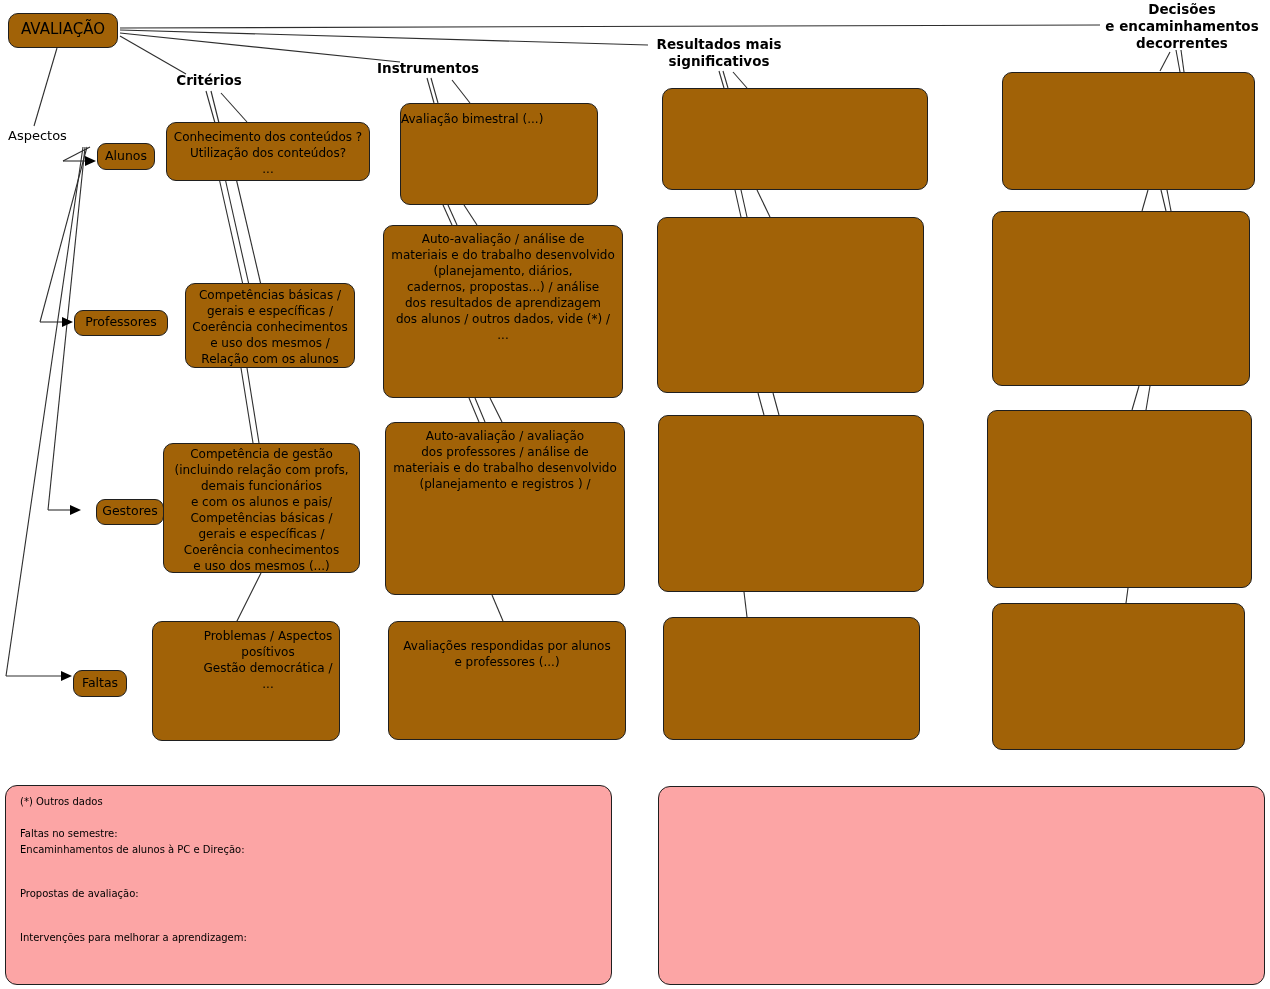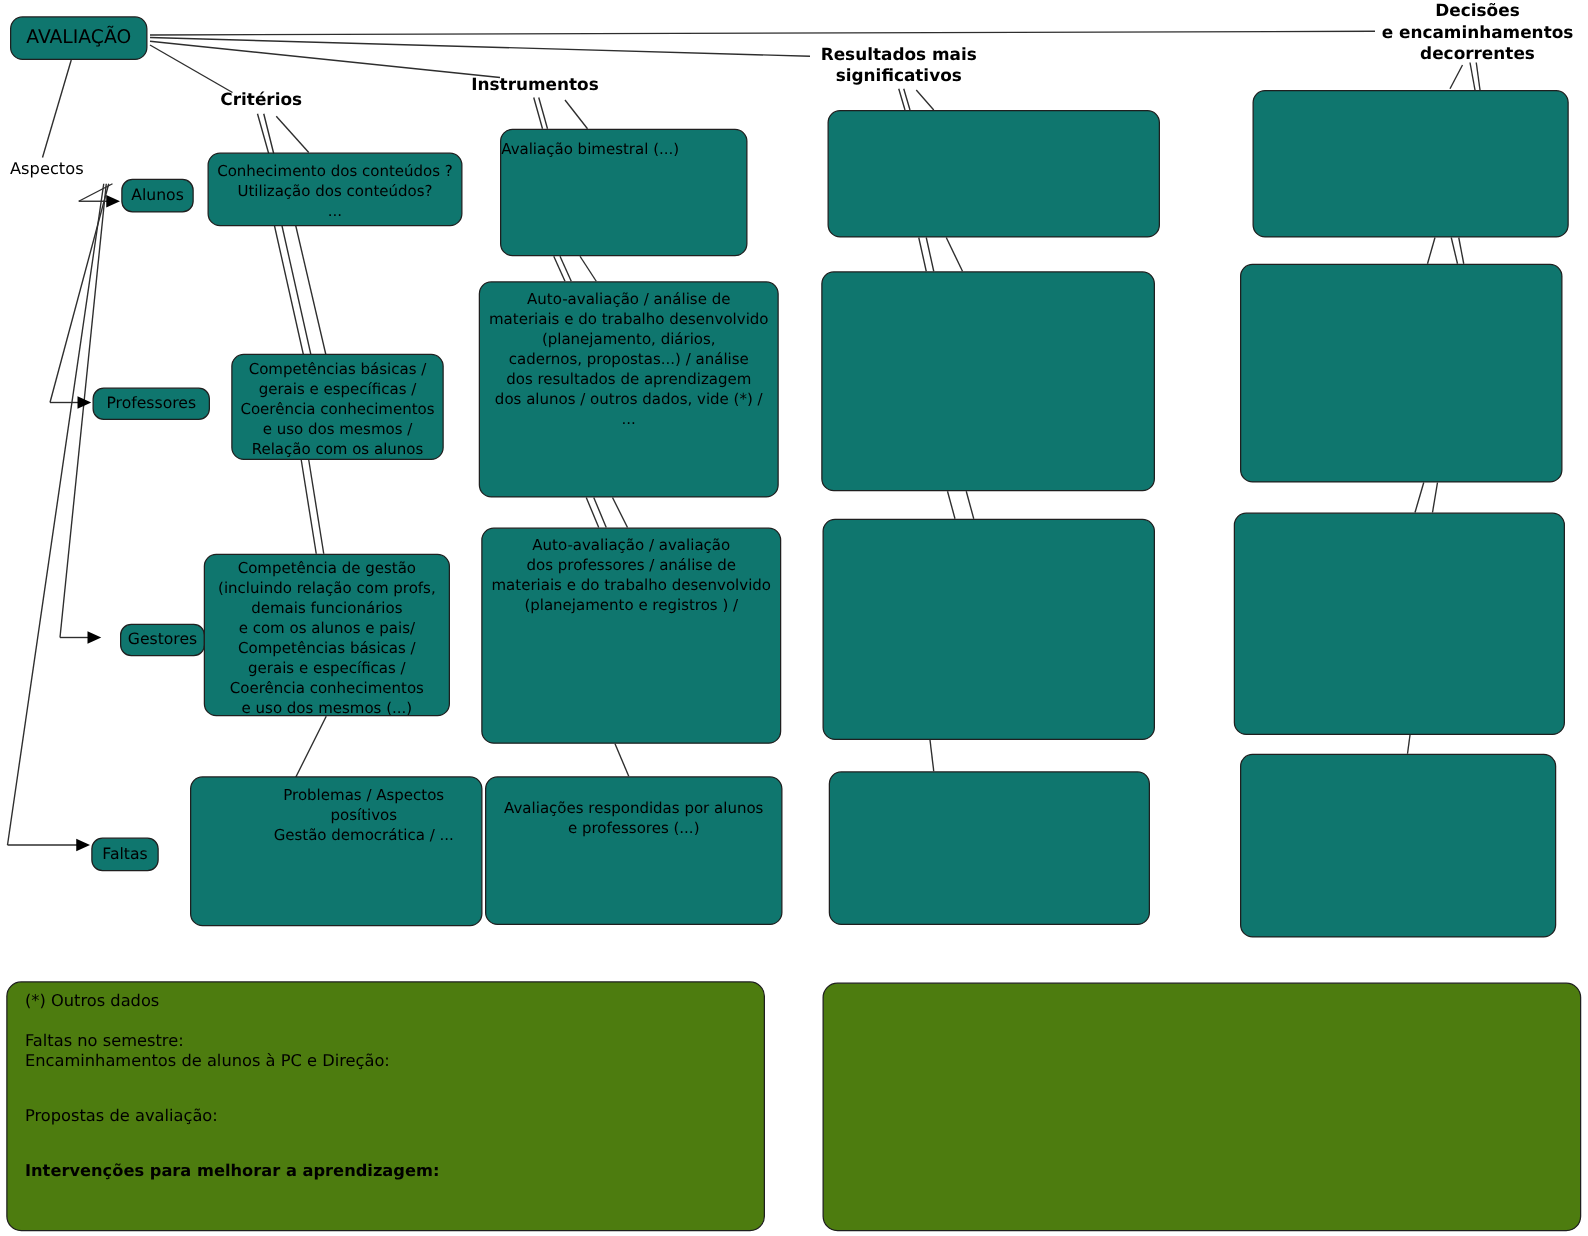--- a/index.html
+++ b/index.html
@@ -4,49 +4,49 @@
 <style>
   html,body{margin:0;padding:0;background:#ffffff;}
   .canvas{
     position:relative;width:1270px;height:989px;background:#ffffff;
     font-family:"DejaVu Sans","Liberation Sans",sans-serif;color:#000;
     overflow:hidden;
   }
   .wires{position:absolute;left:0;top:0;z-index:1;}
   .node{
     position:absolute;z-index:2;box-sizing:border-box;
-    background:#0f766e;border:1.3px solid #1f1f1f;border-radius:10px;
+    background:#a16207;border:1.3px solid #1f1f1f;border-radius:10px;
     font-size:12px;line-height:16px;text-align:center;
     white-space:pre-line;overflow:hidden;
   }
   .small-node{
     padding-top:4px;border-radius:9px;font-size:12.5px;
   }
   .root-node{
     font-size:15px;line-height:31px;border-radius:10px;
   }
   .cell{padding:4px 4px;}
   .cell-left{text-align:left;padding:7px 0;}
   .hdr{
     position:absolute;z-index:2;font-weight:bold;font-size:13.5px;line-height:17px;
     text-align:center;white-space:pre-line;background:transparent;
   }
   .plain-label{
     position:absolute;z-index:2;font-size:13px;line-height:15px;background:transparent;
   }
   .note-box{
     position:absolute;z-index:2;box-sizing:border-box;
-    background:#4d7c0f;border:1.3px solid #1f1f1f;border-radius:12px;
-    font-size:13px;line-height:16px;text-align:left;padding:8px 14px;
+    background:#fca5a5;border:1.3px solid #1f1f1f;border-radius:12px;
+    font-size:10px;line-height:16px;text-align:left;padding:8px 14px;
   }
   .note-title{margin:0;}
   .note-line-1{margin-top:16px;}
   .note-line-2{}
   .note-line-3{margin-top:28px;}
-  .note-line-4{margin-top:28px;font-weight:bold;}
+  .note-line-4{margin-top:28px;}
 </style>
 </head>
 <body>
 
 <div class="canvas">
 
   <svg class="wires" width="1270" height="989" viewBox="0 0 1270 989">
     <g stroke="#2e2e2e" stroke-width="1.1" fill="none">
 
       <line x1="120" y1="28" x2="1100" y2="25"></line>
@@ -139,21 +139,21 @@
 e uso dos mesmos /
 Relação com os alunos</div>
   <div class="node cell" style="left:163px;top:443px;width:197px;height:130px;padding-top:2px;">Competência de gestão
 (incluindo relação com profs,
 demais funcionários
 e com os alunos e pais/
 Competências básicas /
 gerais e específicas /
 Coerência conhecimentos
 e uso dos mesmos (...)</div>
-  <div class="node cell" style="left:152px;top:621px;width:234px;height:120px;padding-top:6px;padding-left:48px;">Problemas / Aspectos posítivos
+  <div class="node cell" style="left:152px;top:621px;width:188px;height:120px;padding-top:6px;padding-left:48px;">Problemas / Aspectos posítivos
 Gestão democrática / ...</div>
 
   <div class="node cell cell-left" style="left:400px;top:103px;width:198px;height:102px;">Avaliação bimestral (...)</div>
   <div class="node cell" style="left:383px;top:225px;width:240px;height:173px;padding-top:5px;">Auto-avaliação / análise de
 materiais e do trabalho desenvolvido
 (planejamento, diários,
 cadernos, propostas...) / análise
 dos resultados de aprendizagem
 dos alunos / outros dados, vide (*) /
 ...</div>

